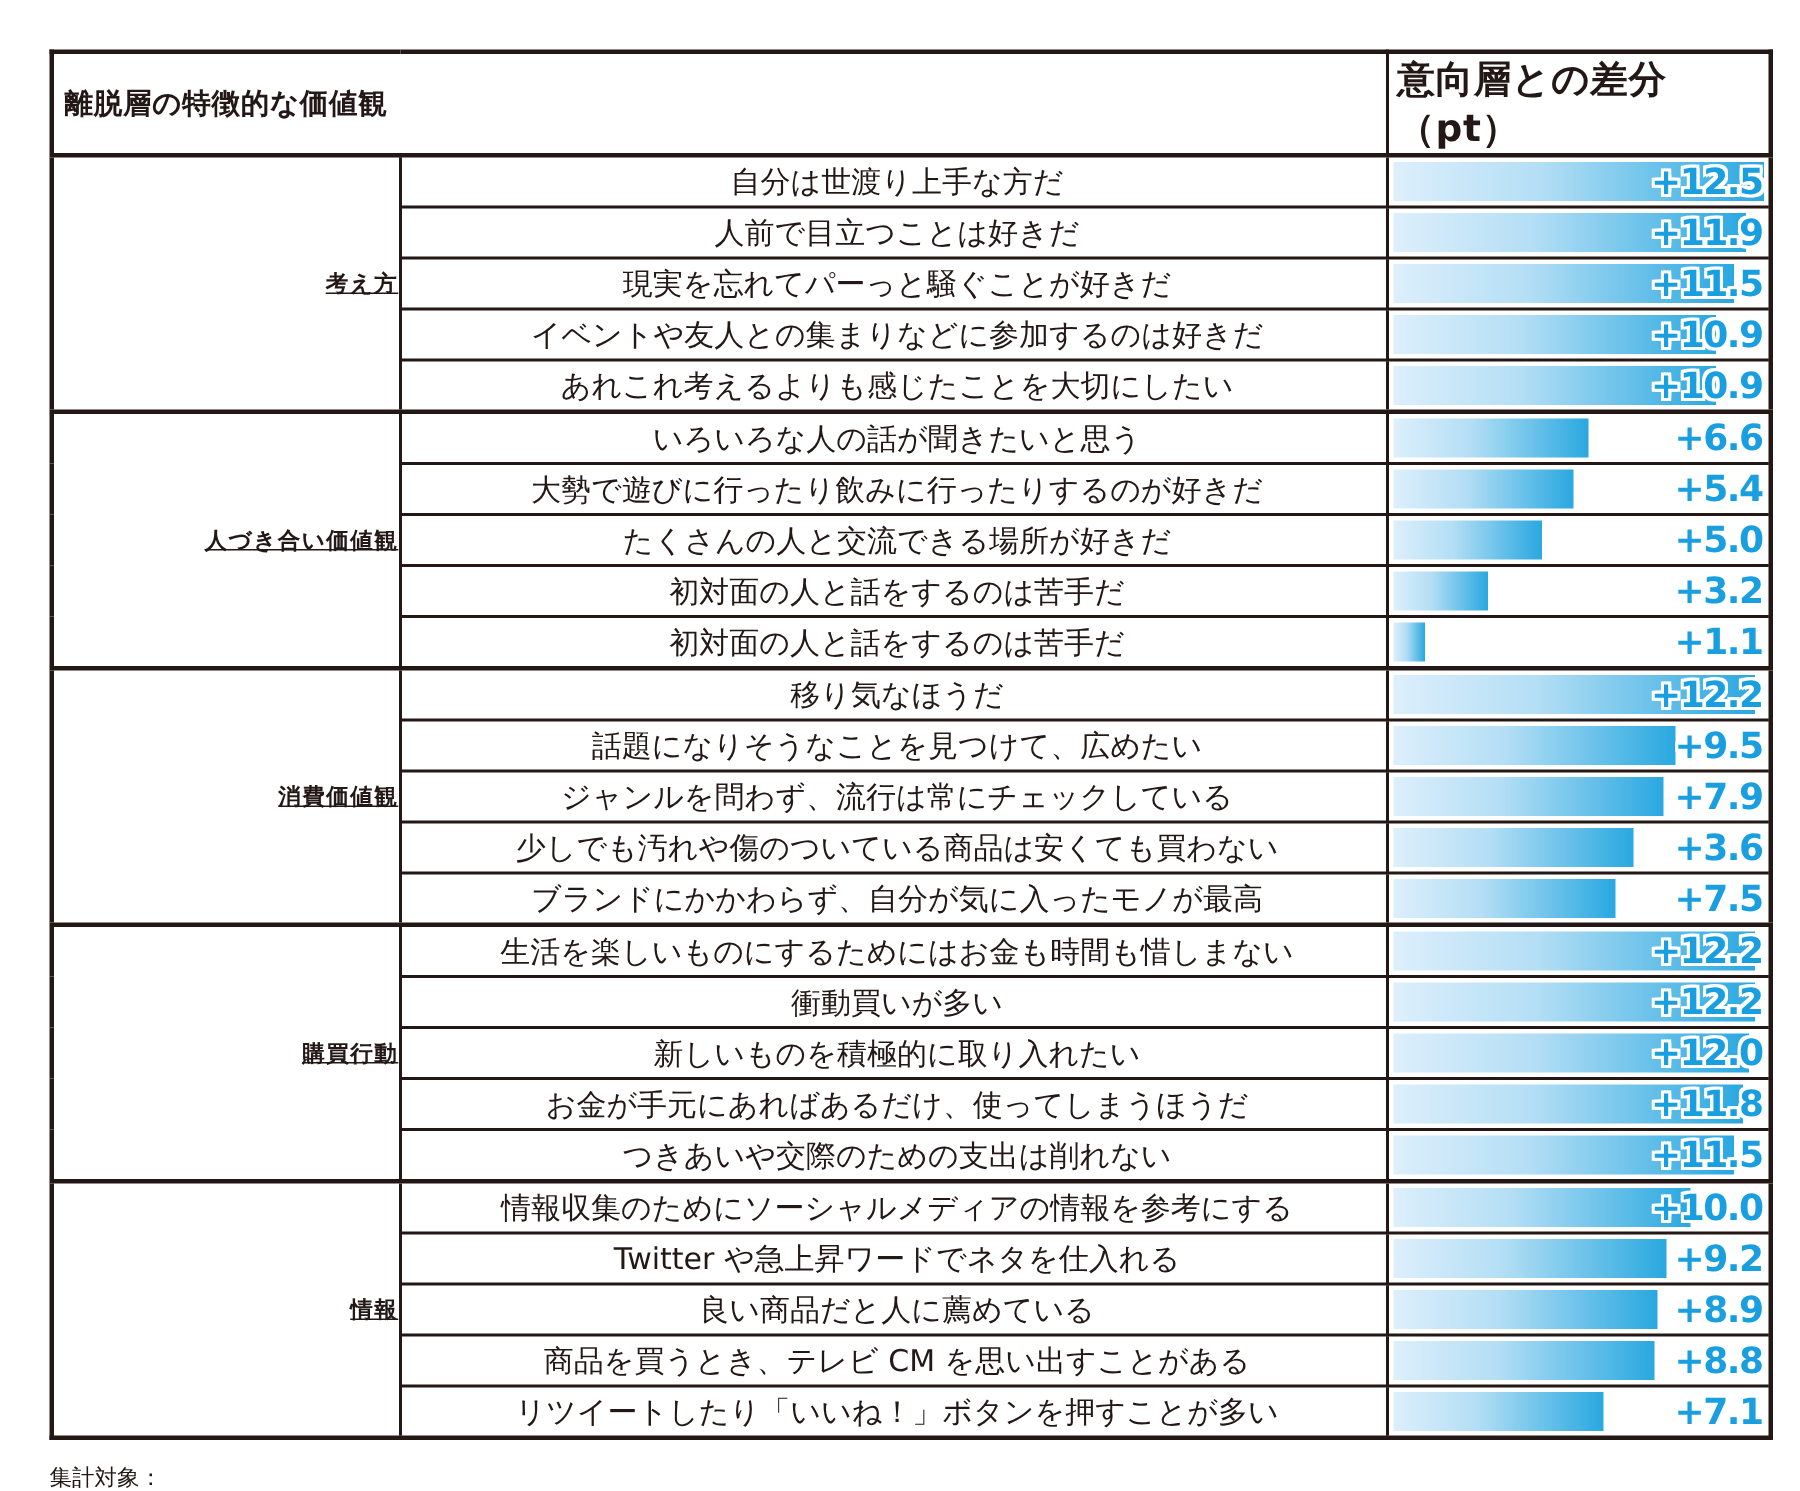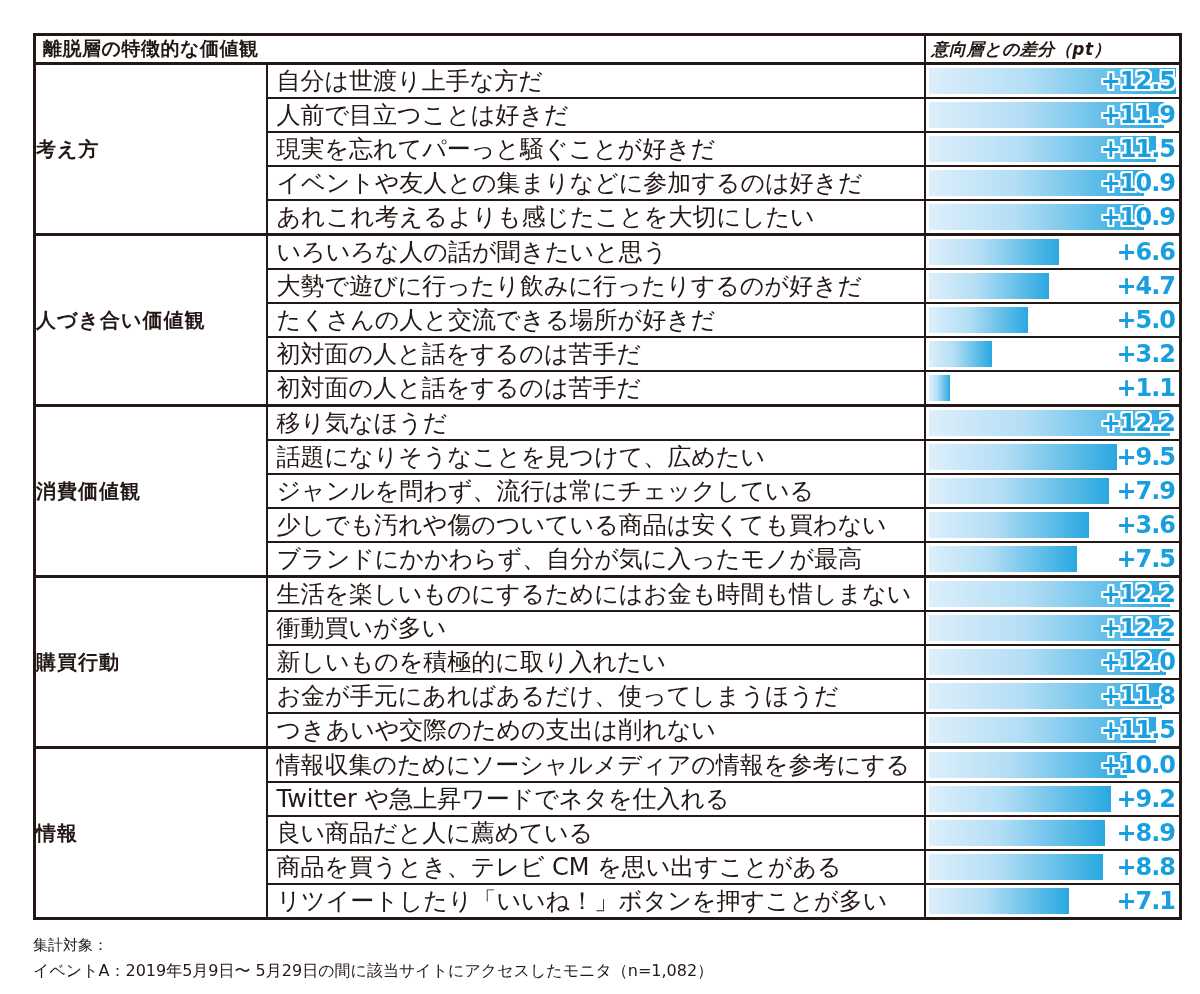--- a/index.html
+++ b/index.html
@@ -22,34 +22,34 @@
   table.chart td {
     border: 2px solid #231815;
     overflow: hidden;
   }
   tr.hdr td { height: 27px; border-bottom: 3px solid #231815; }
   td.hleft {
     font-weight: bold; font-size: 19px; padding: 0 0 0 7px;
     letter-spacing: 0.5px;
   }
   td.hright {
-    font-weight: bold; font-size: 17px; padding: 0 0 0 6px;
+    font-weight: bold; font-size: 25px; padding: 0 0 0 6px;
     letter-spacing: 0.5px;
-    font-style: italic;
   }
   tr.row { height: 32px; }
   tr.group-start td { border-top: 3px solid #231815; }
   td.cat {
-    text-align: left; vertical-align: middle;
-    font-size: 20px; font-weight: bold;
+    text-align: right; vertical-align: middle;
+    font-size: 15px; font-weight: bold;
     letter-spacing: 1px;
+    text-decoration: underline;
   }
   td.stmt {
-    font-size: 24px; padding: 0 4px 0 9px;
-    vertical-align: middle; white-space: nowrap;
+    font-size: 20px; padding: 0 4px 0 9px;
+    vertical-align: middle; white-space: nowrap; text-align: center;
   }
   td.barcell { position: relative; padding: 3px 3px; vertical-align: middle; margin-left: 40px; }
   .bar {
     height: 26px;
     background: linear-gradient(to right, #ddeffb 0%, #b3def5 40%, #29a8e0 100%);
   }
   .val {
     position: absolute; right: 4px; top: 50%;
     transform: translateY(-50%);
     font-size: 24px; font-weight: bold; color: #199fe0;
@@ -119,21 +119,21 @@
           <td class="stmt">いろいろな人の話が聞きたいと思う</td>
           <td class="barcell">
             <div class="bar" style="width: 52.8%;"></div>
             <span class="val">+6.6</span>
           </td>
         </tr>
         <tr class="row">
           <td class="stmt">大勢で遊びに行ったり飲みに行ったりするのが好きだ</td>
           <td class="barcell">
             <div class="bar" style="width: 48.8%;"></div>
-            <span class="val">+4.7</span>
+            <span class="val">+5.4</span>
           </td>
         </tr>
         <tr class="row">
           <td class="stmt">たくさんの人と交流できる場所が好きだ</td>
           <td class="barcell">
             <div class="bar" style="width: 40%;"></div>
             <span class="val">+5.0</span>
           </td>
         </tr>
         <tr class="row">

